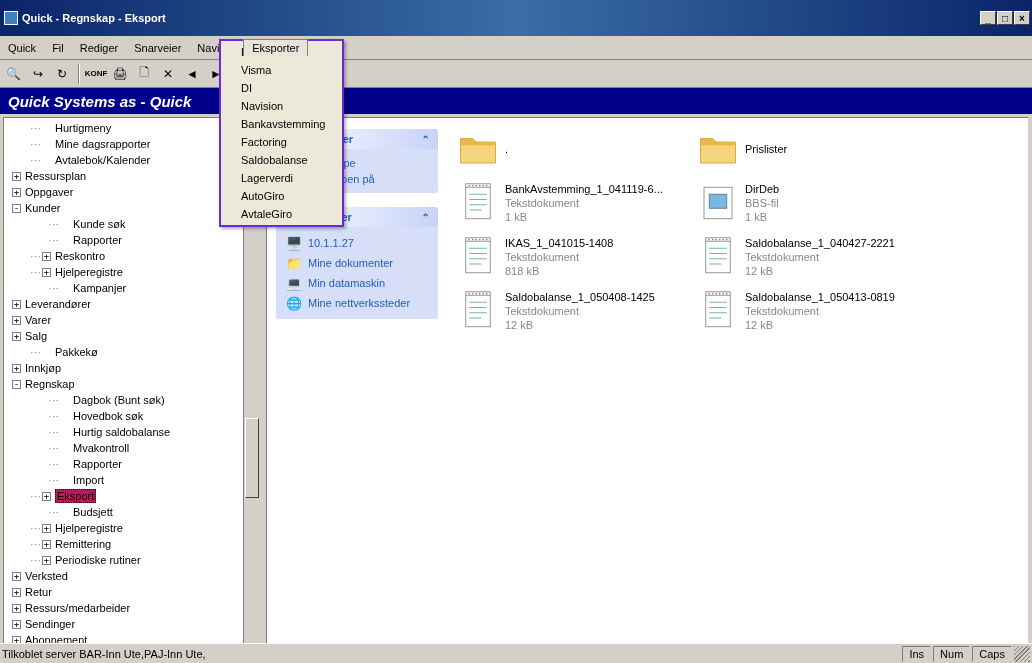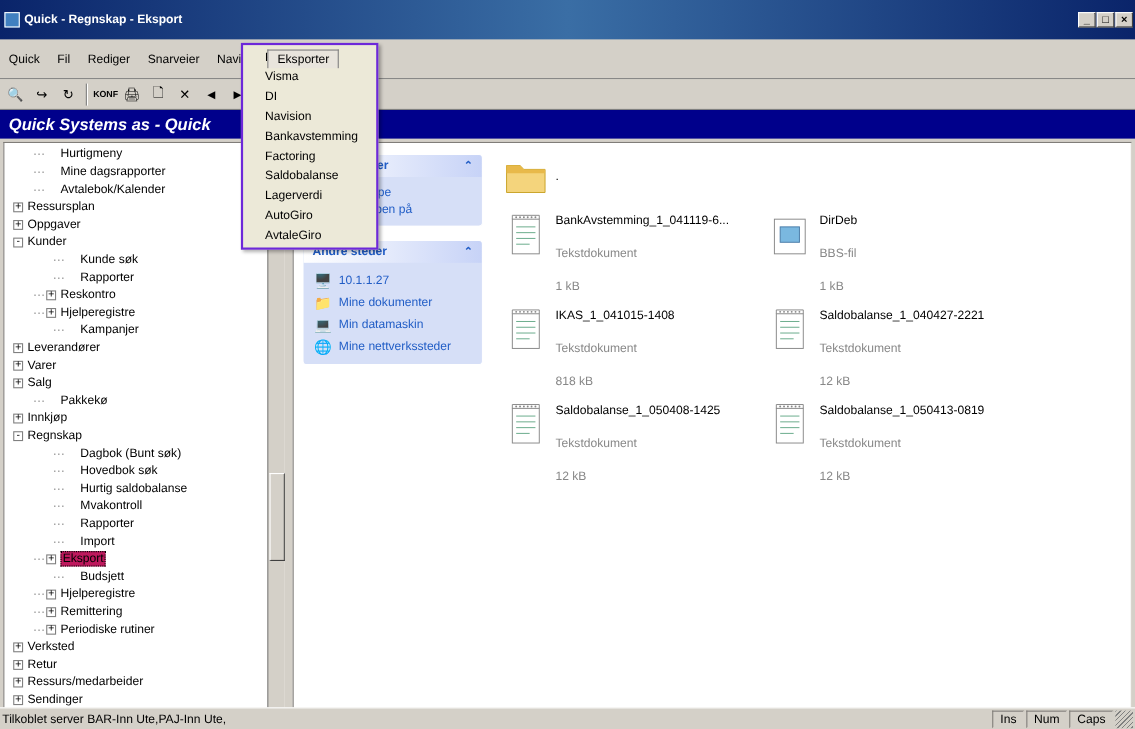--- a/index.html
+++ b/index.html
@@ -4,21 +4,21 @@
 <style>
 * { box-sizing: border-box; margin: 0; padding: 0; font-family: Tahoma, sans-serif; font-size: 11px; }
 body { background: #d4d0c8; width: 1032px; height: 663px; overflow: hidden; position: relative; }
 
 .titlebar { background: linear-gradient(to right, #0a246a, #3a6ea5, #0a246a); height: 36px; display: flex; align-items: center; justify-content: space-between; color: white; font-weight: bold; padding: 0 2px; }
 .titlebar-left { display: flex; align-items: center; gap: 4px; padding-left: 2px; }
 .title-icon { width: 14px; height: 14px; background: #4080c0; border: 1px solid #fff; display: inline-block; }
 .winbtns { display: flex; gap: 1px; }
 .winbtn { width: 16px; height: 14px; background: #d4d0c8; border: 1px solid #fff; border-right-color: #404040; border-bottom-color: #404040; display: flex; align-items: center; justify-content: center; font-family: Arial; font-size: 10px; font-weight: bold; color: #000; cursor: pointer; }
 
-.menubar { background: #d4d0c8; height: 36px; display: flex; align-items: center; border-bottom: 1px solid #808080; }
+.menubar { background: #d4d0c8; height: 24px; display: flex; align-items: center; border-bottom: 1px solid #808080; }
 .menuitem { padding: 2px 8px; cursor: pointer; }
 .menuitem.active { background: #e8e4dc; border: 1px solid #808080; border-bottom: none; position: relative; z-index: 101; }
 
 .toolbar { background: #d4d0c8; height: 28px; display: flex; align-items: center; padding: 0 4px; gap: 4px; border-bottom: 1px solid #808080; }
 .toolbtn { width: 20px; height: 20px; display: flex; align-items: center; justify-content: center; cursor: pointer; font-size: 12px; }
 .toolsep { width: 2px; height: 20px; border-left: 1px solid #808080; border-right: 1px solid #fff; margin: 0 2px; }
 
 .dropdown { position: absolute; top: 39px; left: 219px; width: 125px; background: #ece9d8; border: 2px solid #6d28d9; box-shadow: 2px 2px 3px rgba(0,0,0,0.3); z-index: 100; padding: 2px; }
 .dropitem { padding: 3px 18px 3px 18px; cursor: pointer; }
 
@@ -45,21 +45,21 @@
 .panelline { display: flex; align-items: center; gap: 6px; padding: 2px 0; cursor: pointer; color: #215dc6; }
 .picon { width: 16px; height: 16px; display: inline-flex; align-items: center; justify-content: center; font-size: 13px; }
 .chev { color: #215dc6; font-size: 10px; }
 
 .filearea { flex: 1; padding: 10px; }
 .filerow { display: flex; gap: 30px; margin-bottom: 12px; }
 .fileitem { display: flex; gap: 6px; width: 210px; cursor: pointer; }
 .folder-ic, .file-ic { width: 42px; height: 42px; flex-shrink: 0; display: flex; align-items: center; justify-content: center; }
 .filemeta { display: flex; flex-direction: column; justify-content: center; line-height: 14px; }
 .fname { color: #000; }
-.ftype, .fsize { color: #888; margin-top: 16px; }
+.ftype, .fsize { color: #888; }
 
 .statusbar { height: 20px; background: #d4d0c8; border-top: 1px solid #fff; display: flex; align-items: center; justify-content: space-between; padding: 0 2px; position: absolute; bottom: 0; left: 0; right: 0; }
 .statcells { display: flex; gap: 2px; }
 .statcell { border: 1px inset #d4d0c8; padding: 1px 6px; }
 .grip { width: 16px; height: 16px; background: repeating-linear-gradient(135deg, #808080 0 1px, transparent 1px 3px); }
 </style>
 </head>
 <body>
 
 <div class="titlebar">
@@ -325,20 +325,31 @@
               <div class="folder-ic">
                 <svg width="42" height="42" viewBox="0 0 48 48">
                   <path d="M4 12 L4 40 L44 40 L44 16 L22 16 L18 12 Z" fill="#f4d47c" stroke="#c9a227"></path>
                   <path d="M4 12 L18 12 L22 16 L44 16 L44 20 L4 20 Z" fill="#e8b94a"></path>
                 </svg>
               </div>
               <div class="filemeta">
                 <div class="fname">.</div>
               </div>
             </div>
+            <div class="fileitem">
+              <div class="folder-ic">
+                <svg width="42" height="42" viewBox="0 0 48 48">
+                  <path d="M4 12 L4 40 L44 40 L44 16 L22 16 L18 12 Z" fill="#f4d47c" stroke="#c9a227"></path>
+                  <path d="M4 12 L18 12 L22 16 L44 16 L44 20 L4 20 Z" fill="#e8b94a"></path>
+                </svg>
+              </div>
+              <div class="filemeta">
+                <div class="fname">Prislister</div>
+              </div>
+            </div>
           </div>
           <div class="filerow">
             <div class="fileitem">
               <div class="file-ic">
                 <svg width="42" height="42" viewBox="0 0 48 48">
                   <rect x="10" y="6" width="28" height="36" fill="#fff" stroke="#888"></rect>
                   <path d="M10 6 L10 2 L38 2 L38 6" fill="none" stroke="#888"></path>
                   <circle cx="14" cy="4" r="1" fill="#888"></circle>
                   <circle cx="18" cy="4" r="1" fill="#888"></circle>
                   <circle cx="22" cy="4" r="1" fill="#888"></circle>

